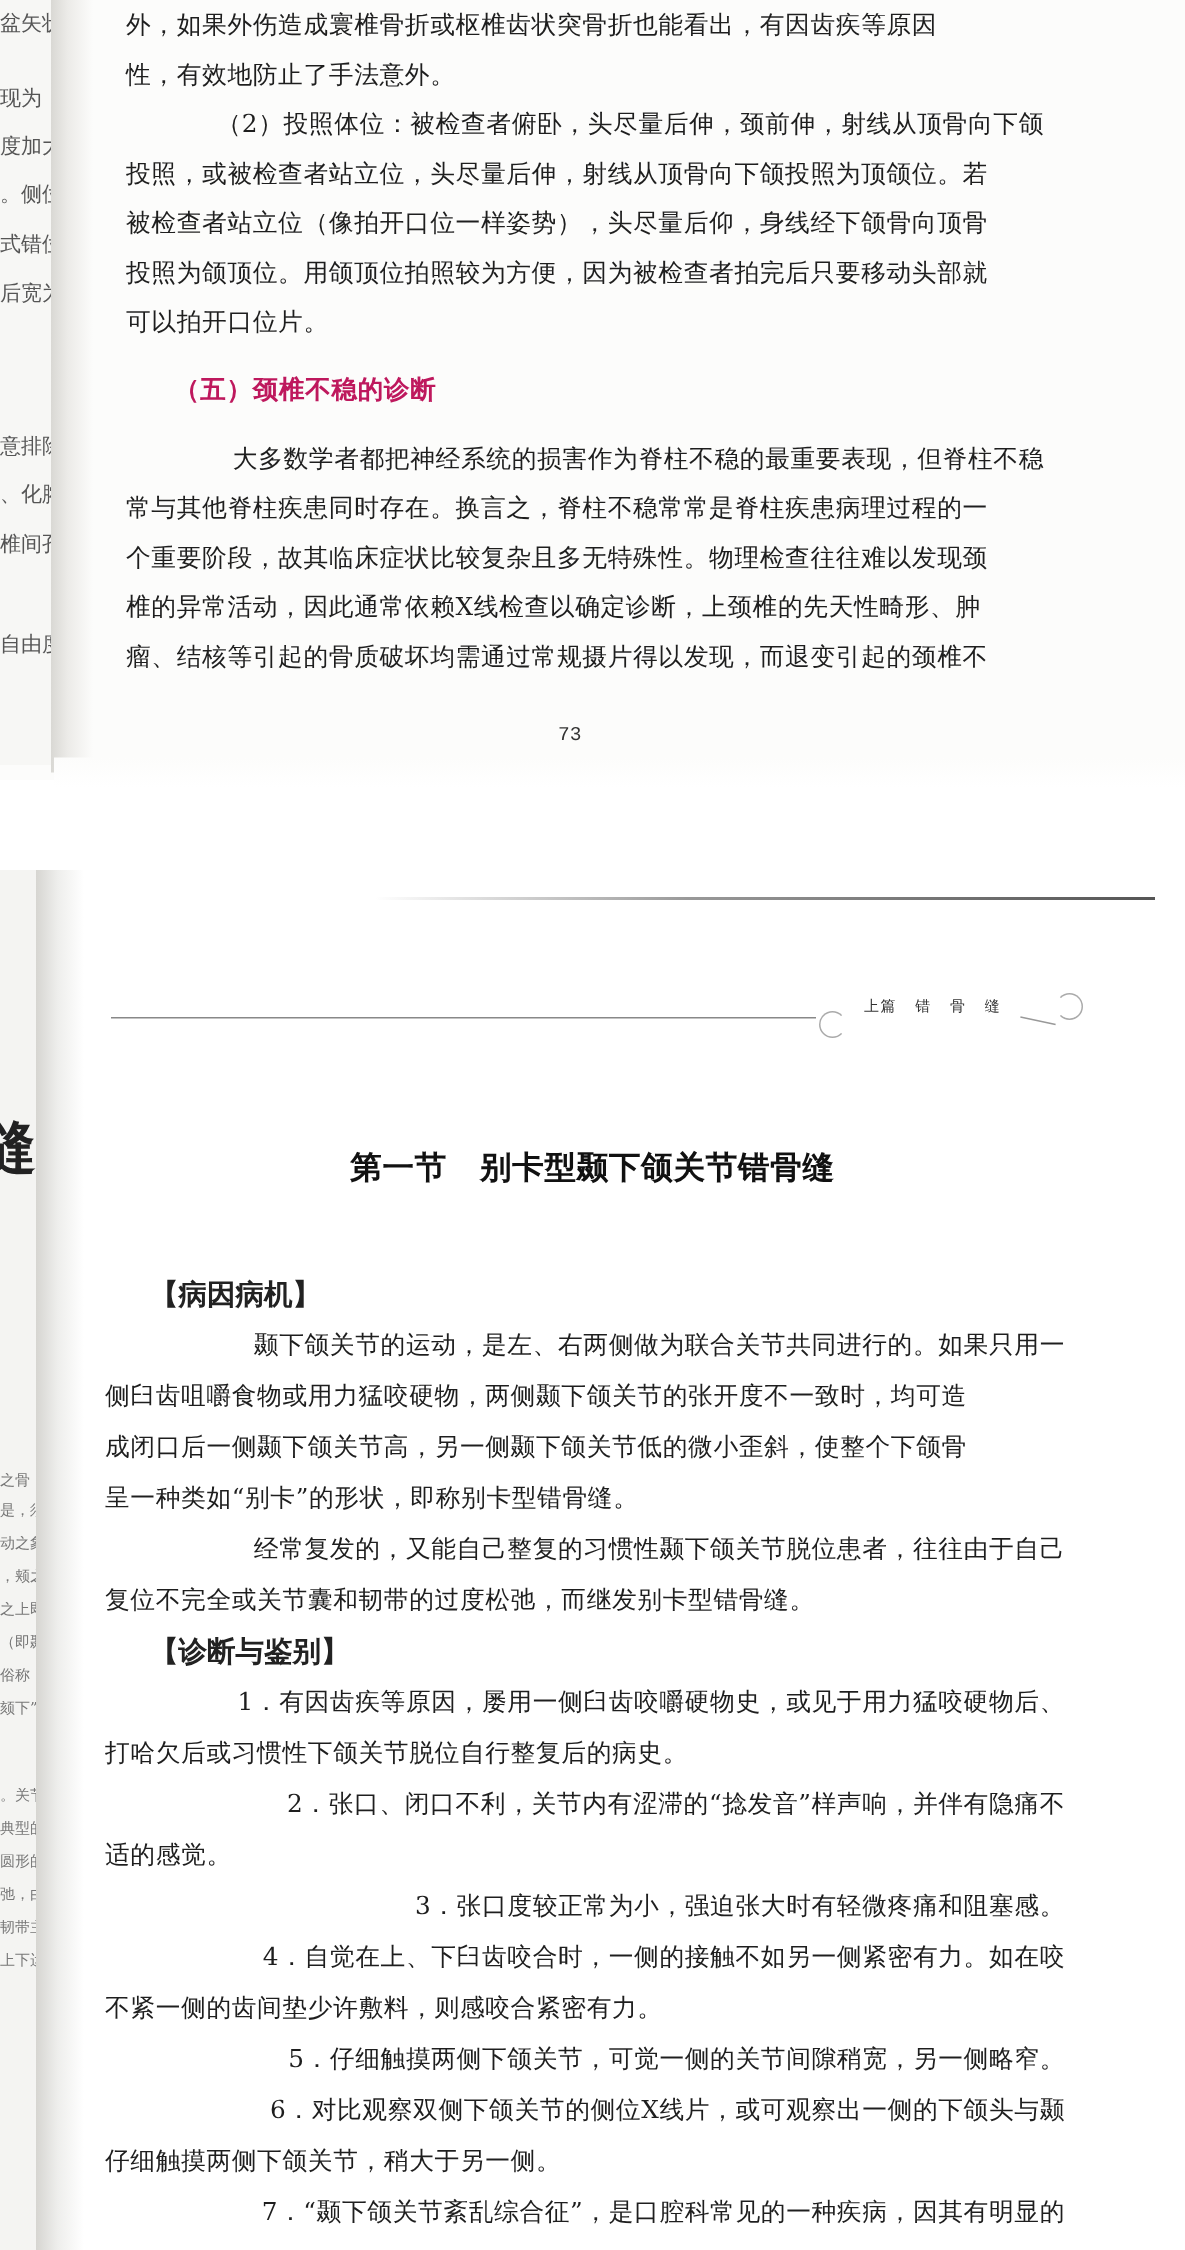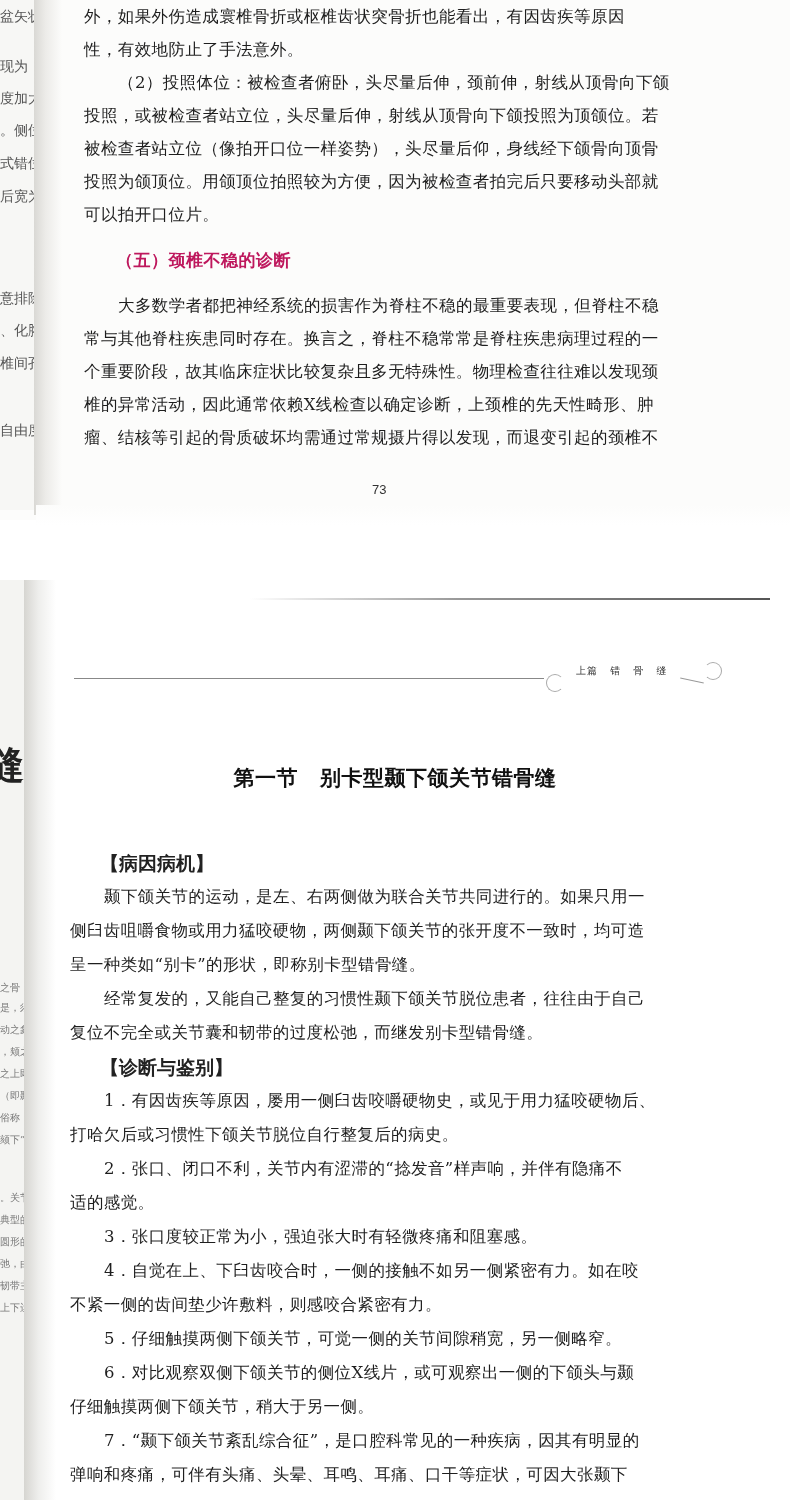--- a/index.html
+++ b/index.html
@@ -23,29 +23,29 @@
     position: absolute; left: 34px; top: 0; width: 28px; height: 515px;
     background: linear-gradient(to right, #d9d8d4 0%, #ecebe8 40%, #fcfcfb 100%);
   }
   .page-top .body-text {
     position: absolute; left: 84px; top: 0; width: 612px;
   }
   .page-top .line, .page-bottom .line {
     font-size: 16.5px; letter-spacing: 0.4px; line-height: 33px; height: 33px;
     white-space: nowrap; color: #1e1e1e;
   }
-  .indent { padding-left: 34px; }
+  .indent { padding-left: 34px; text-align: right; }
   .section-heading {
     font-family: "DejaVu Sans", "Liberation Sans", sans-serif;
     font-weight: bold; font-size: 17px; letter-spacing: 0.5px; color: #be185d;
     padding-left: 32px; height: 58px; line-height: 58px;
   }
   .page-number {
     position: absolute; left: 372px; top: 482px;
-    font-family: Liberation Sans, sans-serif; font-size: 13px; color: #333;
+    font-family: Liberation Mono, monospace; font-size: 13px; color: #333;
   }
   .page-top .bottom-shade {
     position: absolute; left: 36px; top: 505px; width: 754px; height: 20px;
     background: linear-gradient(to bottom, #fcfcfb, #ffffff);
   }
 
   
   .separator-line {
     position: absolute; left: 250px; top: 598px; width: 520px; height: 2px;
     background: linear-gradient(to right, rgba(120,120,120,0) 0%, #999 40%, #555 100%);
@@ -180,20 +180,21 @@
   </div>
 
   <div class="chapter-title">
     <span class="num">第一节</span><span>别卡型颞下颌关节错骨缝</span>
   </div>
 
   <div class="body-text">
     <div class="bracket-heading">【病因病机】</div>
     <div class="line indent">颞下颌关节的运动，是左、右两侧做为联合关节共同进行的。如果只用一</div>
     <div class="line">侧臼齿咀嚼食物或用力猛咬硬物，两侧颞下颌关节的张开度不一致时，均可造</div>
+    <div class="line">成闭口后一侧颞下颌关节高，另一侧颞下颌关节低的微小歪斜，使整个下颌骨</div>
     <div class="line">呈一种类如“别卡”的形状，即称别卡型错骨缝。</div>
     <div class="line indent">经常复发的，又能自己整复的习惯性颞下颌关节脱位患者，往往由于自己</div>
     <div class="line">复位不完全或关节囊和韧带的过度松弛，而继发别卡型错骨缝。</div>
 
     <div class="bracket-heading">【诊断与鉴别】</div>
     <div class="line indent">1．有因齿疾等原因，屡用一侧臼齿咬嚼硬物史，或见于用力猛咬硬物后、</div>
     <div class="line">打哈欠后或习惯性下颌关节脱位自行整复后的病史。</div>
     <div class="line indent">2．张口、闭口不利，关节内有涩滞的“捻发音”样声响，并伴有隐痛不</div>
     <div class="line">适的感觉。</div>
     <div class="line indent">3．张口度较正常为小，强迫张大时有轻微疼痛和阻塞感。</div>

